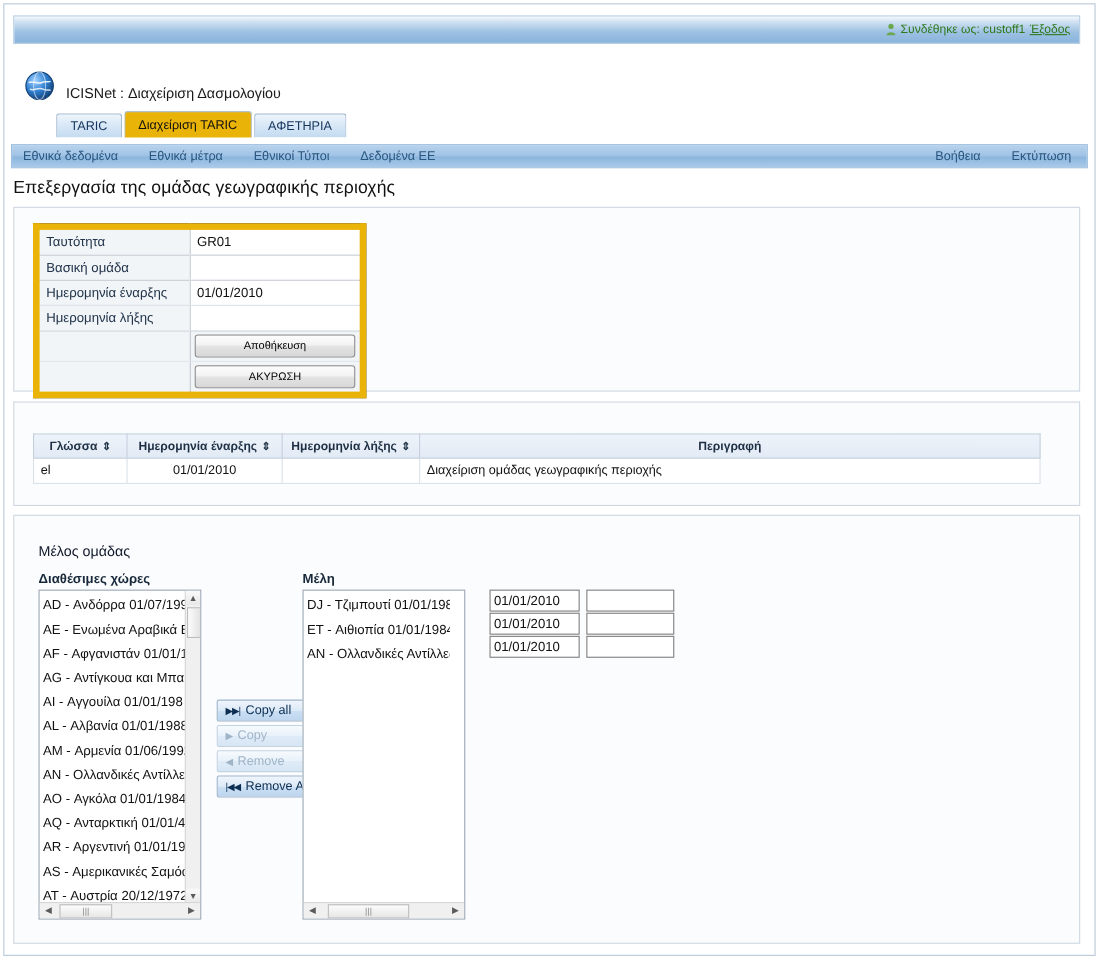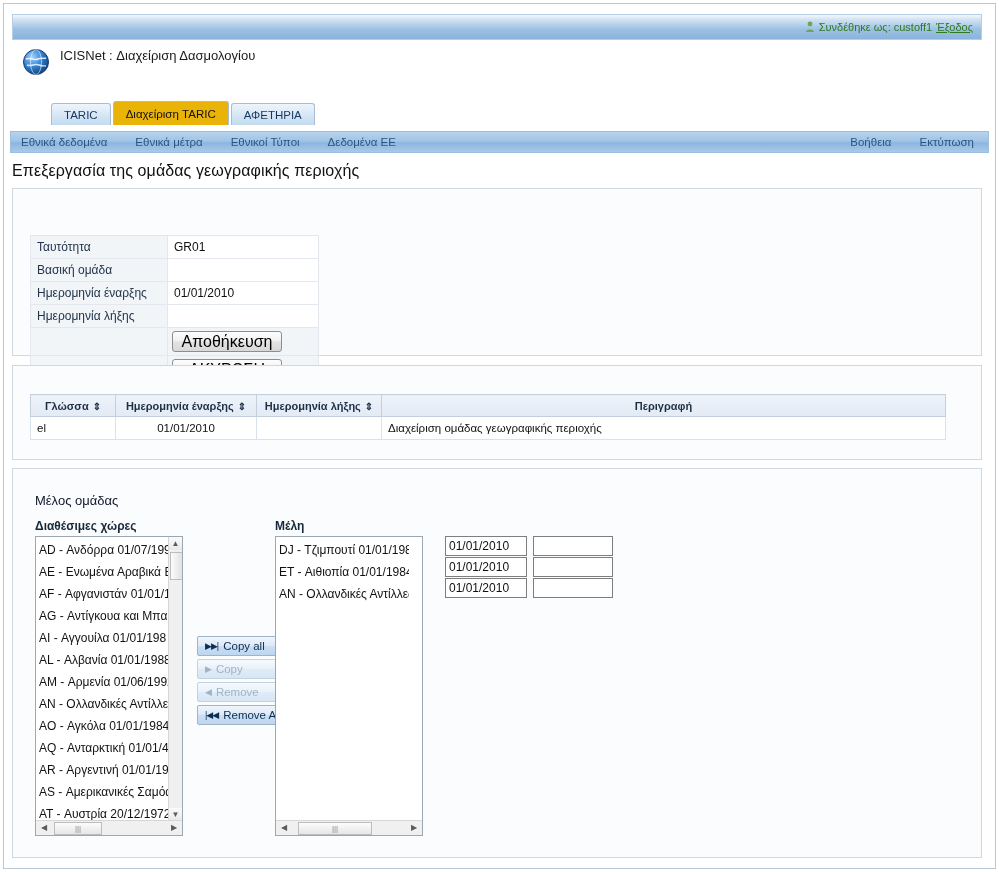--- a/index.html
+++ b/index.html
@@ -60,21 +60,21 @@
     text-decoration: underline;
     cursor: pointer;
   }
 
   
   .apptitle-row {
     position: absolute;
     left: 12px; top: 48px;
     width: 970px; height: 44px;
     display: flex;
-    align-items: flex-start;
+    align-items: flex-end;
     gap: 10px;
     padding-left: 10px;
     box-sizing: border-box;
   }
   .globe-icon { width: 28px; height: 28px; flex: 0 0 28px; }
   .apptitle-text {
     font-size: 13px;
     color: #1a1a1a;
   }
 
@@ -154,22 +154,21 @@
   #panel-form { left: 12px; top: 188px; width: 970px; height: 168px; }
   #panel-desc { left: 12px; top: 365px; width: 970px; height: 95px; }
   #panel-members { left: 12px; top: 468px; width: 970px; height: 390px; }
 
   
   .form-table {
     position: absolute;
     left: 17px; top: 14px;
     border-collapse: collapse;
     background: #0f172a;
-    border: 1px solid #eab308;
-    margin-top: 32px;
+    border: 6px solid #eab308;
   }
   .form-table td {
     border: 1px solid #e2e8ee;
     height: 20px;
     font-size: 12px;
     padding: 1px 6px;
     vertical-align: middle;
   }
   .form-table td.label {
     width: 124px;
@@ -181,25 +180,25 @@
     background: #ffffff;
     color: #111;
   }
   .form-table td.btncell {
     background: #f2f5f8;
     padding: 3px 4px 3px 4px;
     text-align: left;
   }
   .winbtn {
     display: inline-block;
-    width: 110px;
+    width: 146px;
     height: 21px;
     line-height: 19px;
     text-align: center;
-    font-size: 16px;
+    font-size: 10px;
     color: #000;
     background: linear-gradient(to bottom, #fdfdfd 0%, #f2f2f2 45%, #e3e3e3 52%, #d8d8d8 100%);
     border: 1px solid #8e8e8e;
     border-radius: 3px;
     cursor: pointer;
     box-sizing: border-box;
   }
 
   
   .desc-grid {

